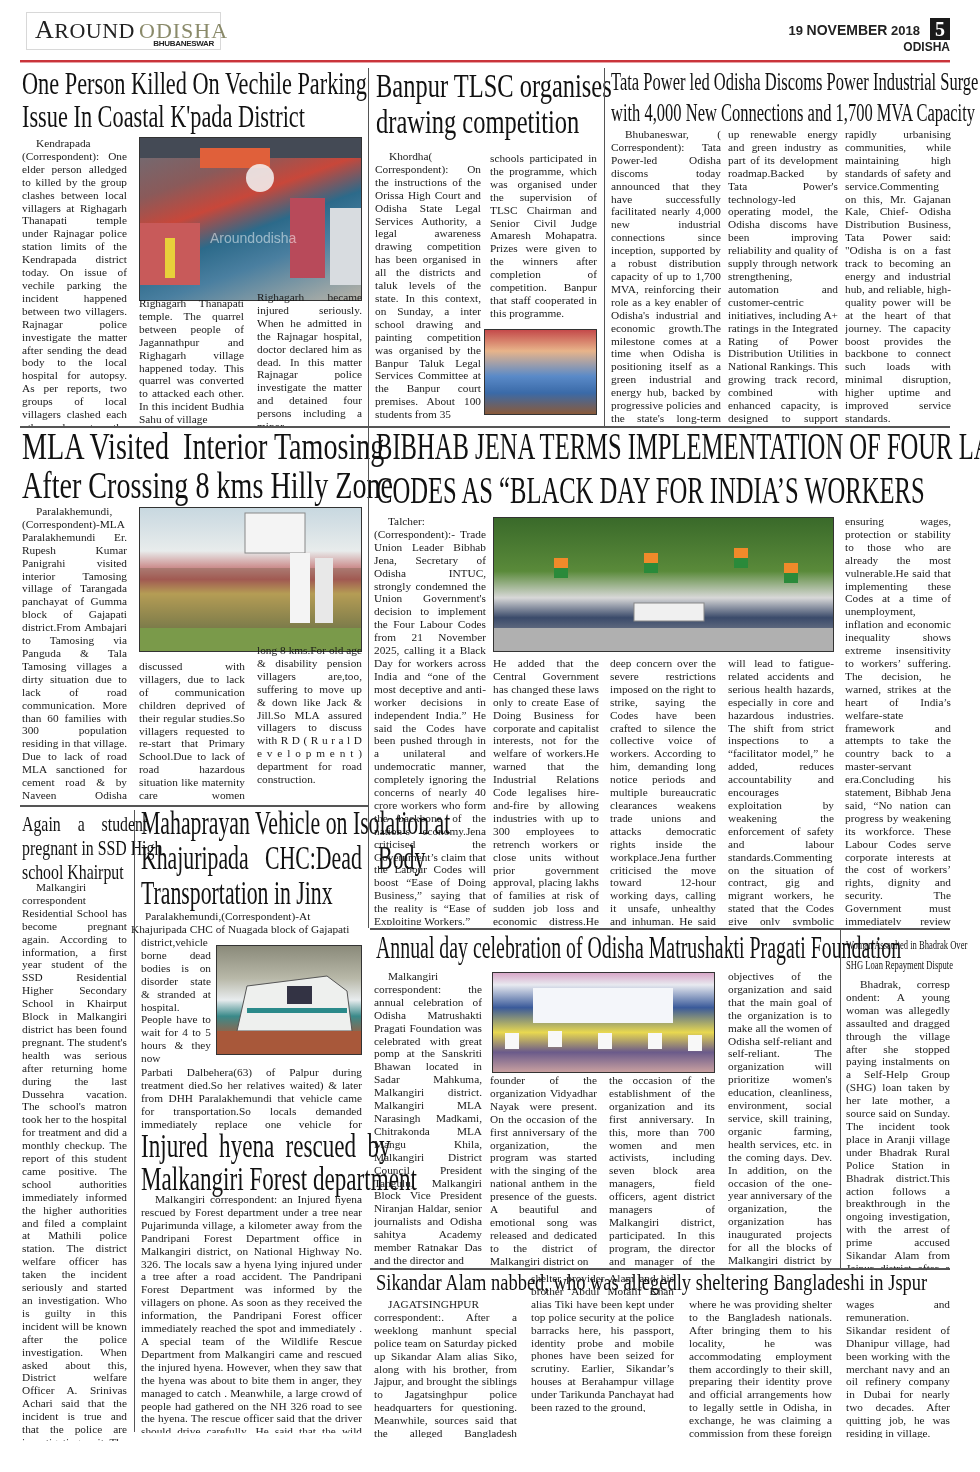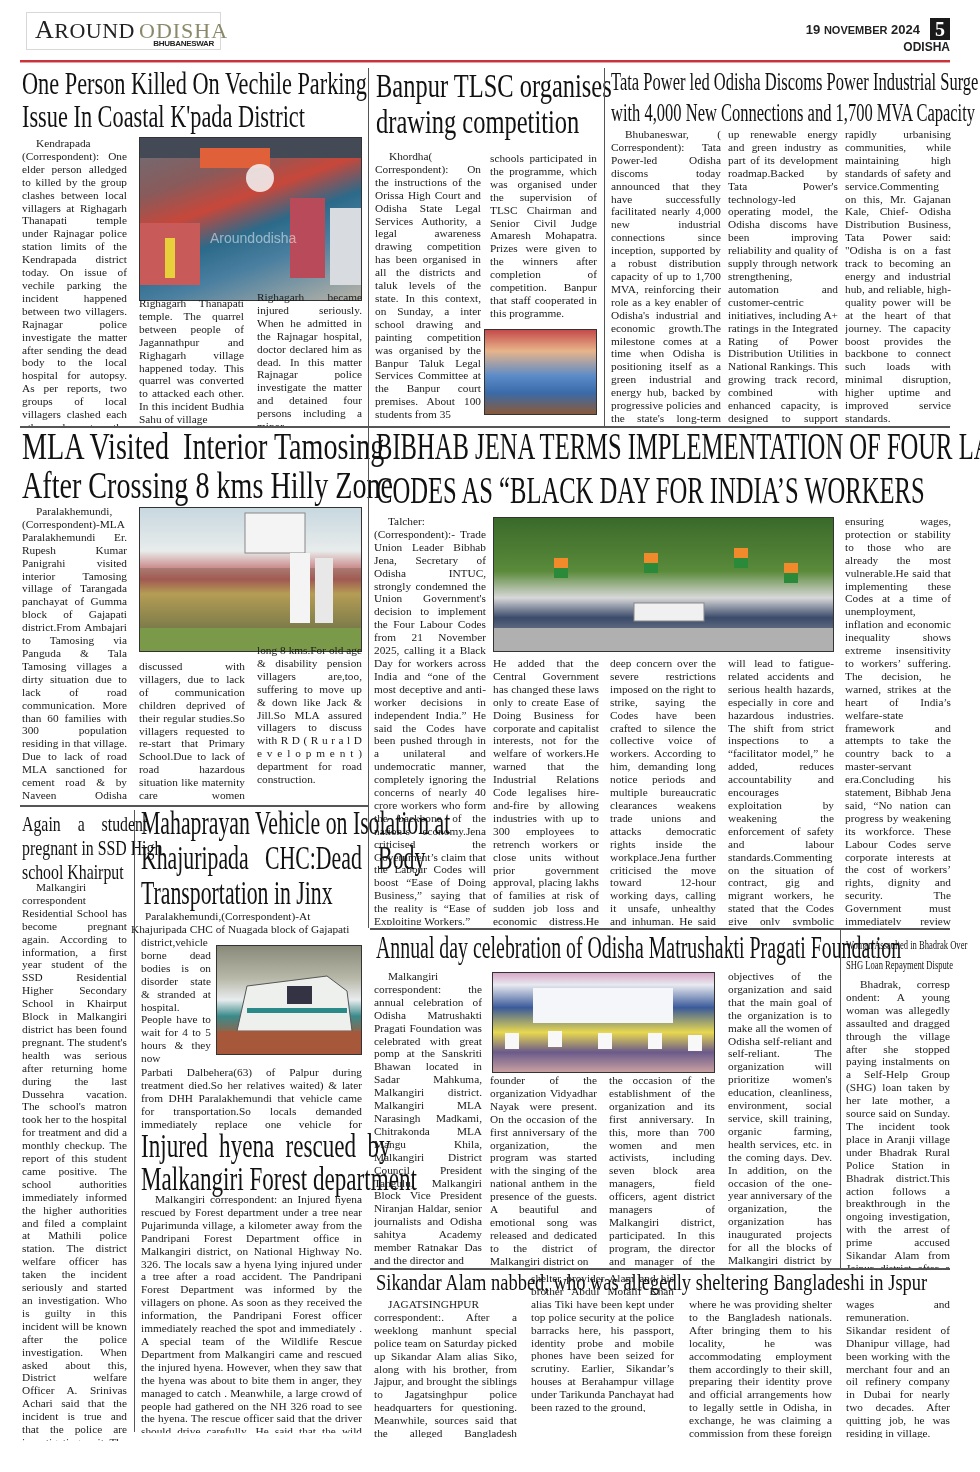--- a/index.html
+++ b/index.html
@@ -5,40 +5,40 @@
 *{box-sizing:border-box;margin:0;padding:0}
 html,body{width:980px;height:1472px;background:#fff;overflow:hidden}
 body{font-family:"Liberation Serif","DejaVu Serif",serif;color:#1a1a1a;position:relative}
 .abs{position:absolute}
 .masthead-logo{left:26px;top:12px;width:195px;height:38px;border:1px solid #d8d8d8;padding:2px 8px}
 .logo-around{font-family:"Liberation Serif",serif;font-size:22px;color:#222;letter-spacing:.5px}
 .logo-around .cap{font-size:26px}
 .logo-odisha{font-family:"Liberation Serif",serif;font-size:22px;color:#8a8a6a;letter-spacing:1px;margin-left:4px}
 .logo-sub{position:absolute;right:6px;bottom:1px;font-family:"Liberation Sans",sans-serif;font-size:8px;font-weight:bold;color:#222;letter-spacing:-.3px}
 .dateline{right:60px;top:22px;font-family:"Liberation Sans",sans-serif;font-weight:bold;font-size:13px;color:#222}
-.dateline .mo{font-size:11px}
+.dateline .mo{font-size:14px}
 .pagebox{right:30px;top:18px;width:20px;height:22px;background:#1a1a1a;color:#fff;font-family:"Liberation Serif",serif;font-weight:bold;font-size:20px;text-align:center;line-height:22px}
 .dayline{right:30px;top:40px;font-family:"Liberation Sans",sans-serif;font-weight:bold;font-size:12px;color:#222}
 .redrule{left:20px;top:60px;width:930px;height:3px;background:#c9343a;border-bottom:1px solid #e8a0a4}
 .hl{font-family:"Liberation Serif",serif;font-stretch:condensed;transform-origin:0 0;white-space:nowrap;color:#111;line-height:1.05}
 .body{font-size:11.3px;line-height:12.9px;text-align:justify;color:#1a1a1a;overflow:hidden}
 .body p{text-indent:14px}
 .photo{overflow:hidden;border:1px solid #333}
 .vr{width:1px;background:#555}
 .hr{height:2px;background:#555}
 </style>
 </head>
 <body>
 
 <div class="abs masthead-logo">
   <span class="logo-around"><span class="cap">A</span><span>ROUND</span></span><span class="logo-odisha">ODISHA</span>
   <span class="logo-sub">BHUBANESWAR</span>
 </div>
 <div class="abs dateline">
-  <span>19</span> <span class="mo">NOVEMBER</span> <span>2024</span>
+  <span>19</span> <span class="mo">NOVEMBER</span> <span>2018</span>
 </div>
 <div class="abs pagebox">5</div>
 <div class="abs dayline">ODISHA</div>
 <div class="abs redrule"></div>
 
 <div class="abs hl" style="left:22px;top:68px;font-size:31px;transform:scaleX(.72)">
   <div>One Person Killed On Vechile Parking</div>
   <div>Issue In Coastal K'pada District</div>
 </div>
 <div class="abs body" style="left:22px;top:137px;width:105px;height:290px">
@@ -246,14 +246,14 @@
 <div class="abs body" style="left:374px;top:1298px;width:143px;height:140px">
     <p>JAGATSINGHPUR correspondent:. After a weeklong manhunt special police team on Saturday picked up Sikandar Alam alias Siko, along with his brother, from Jajpur, and brought the siblings to Jagatsinghpur police headquarters for questioning. Meanwhile, sources said that the alleged Bangladesh National</p>
   </div>
 <div class="abs body" style="left:531px;top:1272px;width:143px;height:140px">
     <p style="text-indent:0">shelter provider Alam and his brother Abdul Motalif Khan alias Tiki have been kept under top police security at the police barracks here, his passport, identity probe and mobile phones have been seized for scrutiny. Earlier, Sikandar’s houses at Berahampur village under Tarikunda Panchayat had been razed to the ground,</p>
   </div>
 <div class="abs body" style="left:689px;top:1298px;width:143px;height:140px">
     <p style="text-indent:0">where he was providing shelter to the Bangladesh nationals. After bringing them to his locality, he was accommodating employment them accordingly to their skill, preparing their identity prove and official arrangements how to legally settle in Odisha, in exchange, he was claiming a commission from these foreign nationals'</p>
   </div>
 <div class="abs body" style="left:846px;top:1298px;width:104px;height:140px">
-    <p style="text-indent:0">wages and remuneration. Sikandar resident of Dhanipur village, had been working with the merchant four and an oil refinery company in Dubai for nearly two decades. After quitting job, he was residing in village.</p>
+    <p style="text-indent:0">wages and remuneration. Sikandar resident of Dhanipur village, had been working with the merchant navy and an oil refinery company in Dubai for nearly two decades. After quitting job, he was residing in village.</p>
   </div>
 
 </body></html>

